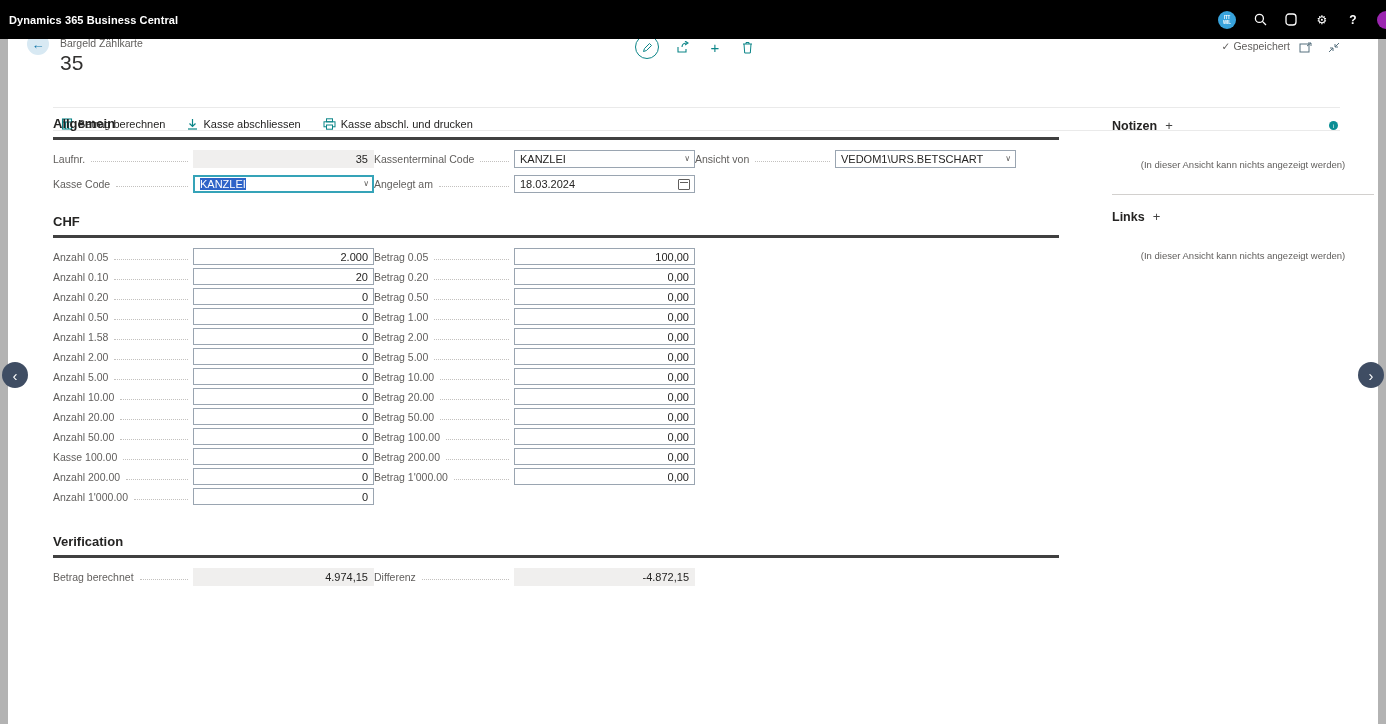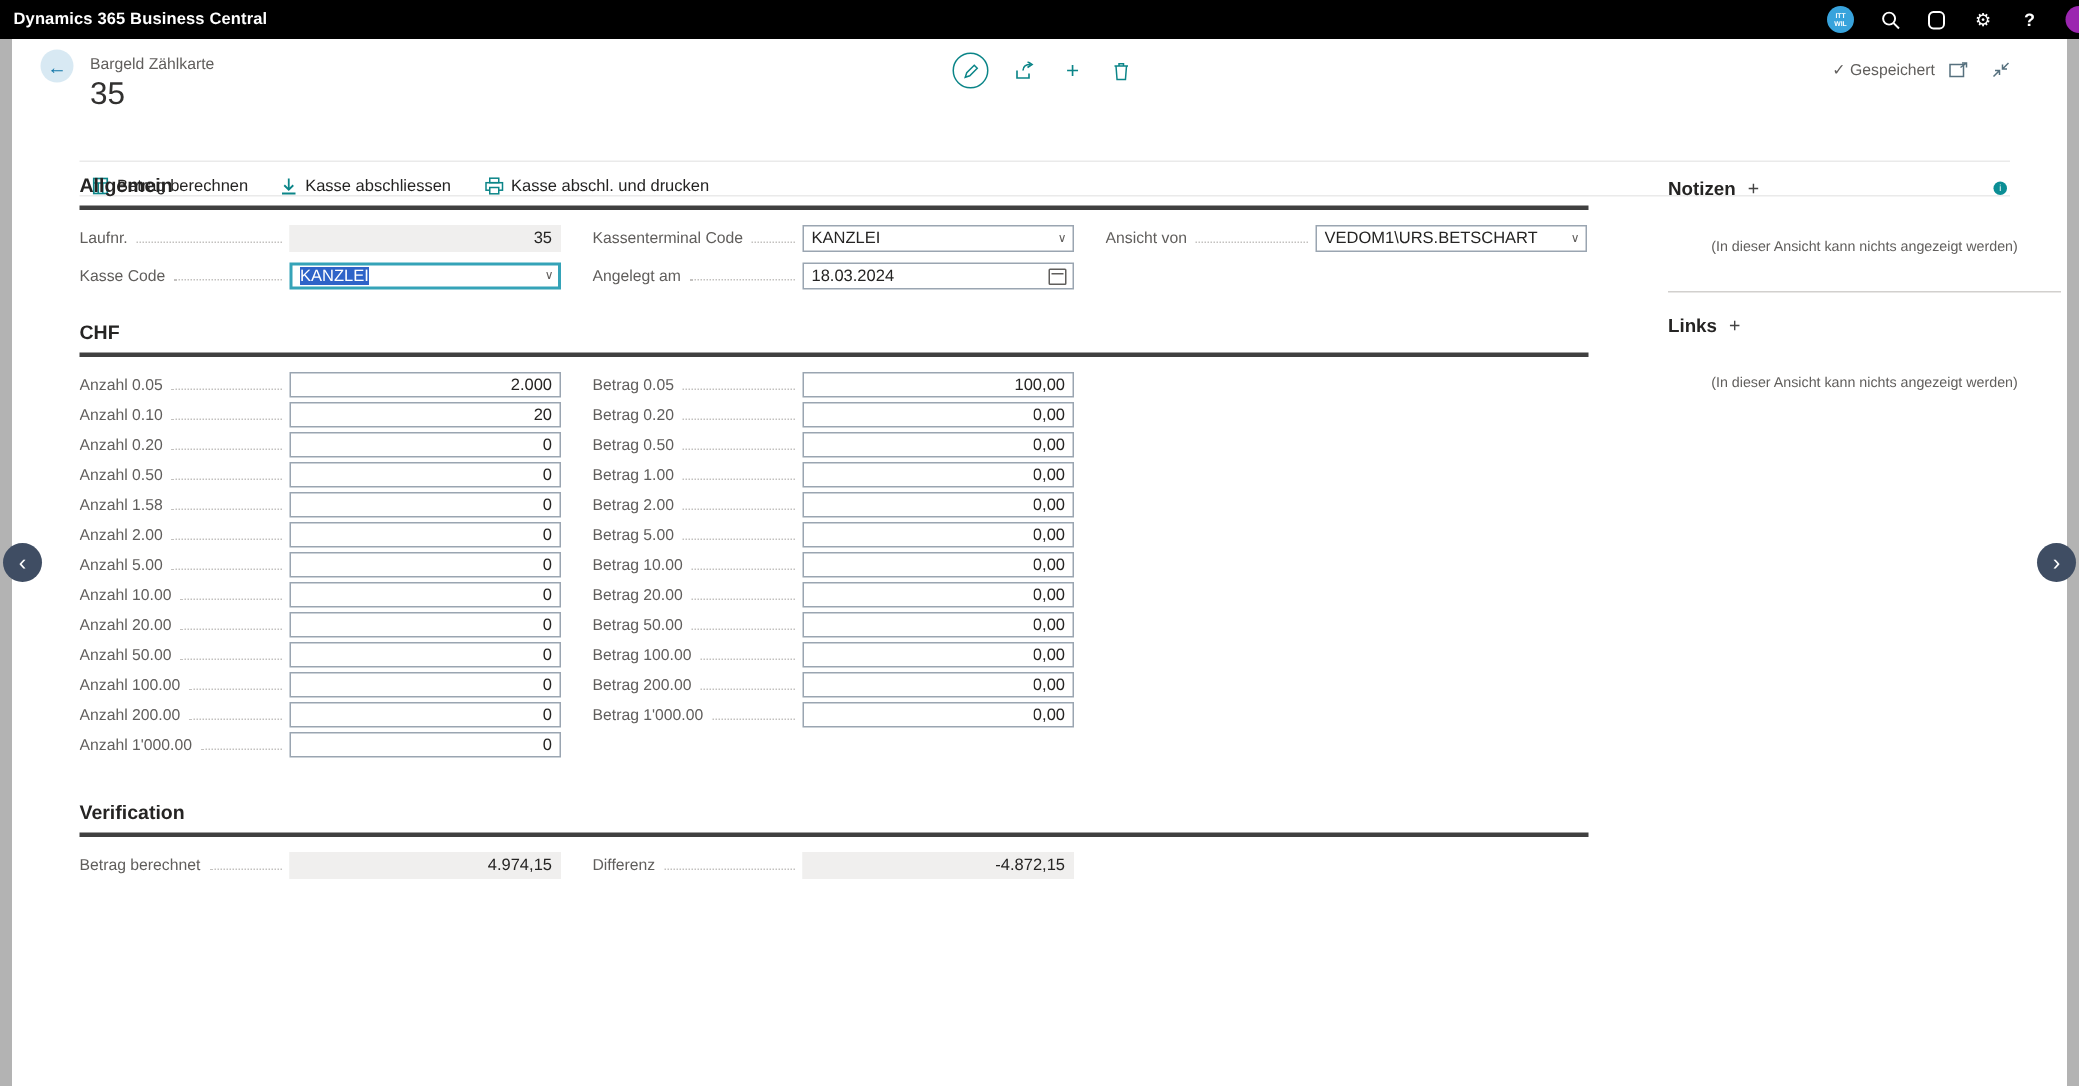--- a/index.html
+++ b/index.html
@@ -1,19 +1,19 @@
 <!DOCTYPE html>
 <html><head>
 <meta charset="utf-8">
 <style>
   html,body{margin:0;padding:0;overflow:hidden;background:#fff;font-family:"Liberation Sans",sans-serif;}
   #app{position:relative;width:1386px;height:724px;background:#fff;overflow:hidden;}
 
   
-  .topbar{position:absolute;top:0;left:0;right:0;height:26px;background:#000;display:flex;align-items:center;padding:0 0 0 9px;z-index:20;overflow:hidden;}
+  .topbar{position:absolute;top:0;left:0;right:0;height:39px;background:#000;display:flex;align-items:center;padding:0 0 0 9px;z-index:20;overflow:hidden;}
   .topbar-title{color:#fff;font-size:11px;font-weight:700;letter-spacing:.1px;}
   .topbar-right{margin-left:auto;display:flex;align-items:center;gap:17px;}
   .env-badge{width:18px;height:18px;border-radius:50%;background:#38a3dc;color:#fff;font-size:4.5px;font-weight:700;display:flex;flex-direction:column;align-items:center;justify-content:center;line-height:5px;text-align:center;}
   .tb-icon{width:14px;height:14px;display:flex;align-items:center;justify-content:center;color:#fff;font-size:12px;}
   .tb-icon svg{display:block;}
   .avatar{width:18px;height:18px;border-radius:50%;background:#9b26b0;flex:0 0 18px;margin-right:-9px;}
 
   
   .edge-strip{position:absolute;top:22px;bottom:0;width:8px;background:#b3b3b3;z-index:5;}
   .edge-strip.left{left:0;}
@@ -40,21 +40,21 @@
   .tool-item{display:flex;align-items:center;gap:5px;cursor:pointer;}
   .tool-item .ti-icon{color:#0b8588;display:flex;}
   .tool-item .ti-label{font-size:11px;color:#252423;}
   .detail-dot{margin-left:auto;width:9px;height:9px;border-radius:50%;background:#0b8e95;color:#fff;font-size:6px;display:flex;align-items:center;justify-content:center;margin-right:2px;}
 
   
   .main{position:absolute;left:45px;top:94px;width:1006px;}
   .section-title{font-size:13px;font-weight:700;color:#252423;padding-bottom:6px;border-bottom:3px solid #404040;margin-bottom:10px;}
   .section.chf{margin-top:14px;}
   .section.verification{margin-top:26px;}
-  .cols{display:flex;gap:21px;}
+  .cols{display:flex;}
   .col{width:321px;flex:0 0 321px;}
 
   .frow{display:flex;align-items:center;height:18px;margin-bottom:7px;}
   .frow.tight{height:17px;margin-bottom:3px;}
   .flabel{width:140px;flex:0 0 140px;display:flex;align-items:flex-end;font-size:10.5px;color:#605e5c;overflow:hidden;}
   .flabel .ltxt{white-space:nowrap;}
   .flabel .dots{flex:1;margin:0 5px 3px 6px;border-bottom:1px dotted #c3c1bf;height:1px;}
   .fctrl{width:181px;flex:0 0 181px;position:relative;height:100%;}
   .ctrl{width:100%;height:100%;box-sizing:border-box;border:1px solid #9aa5b1;background:#fff;display:flex;align-items:center;padding:0 5px;font-size:11px;color:#252423;}
   .ctrl.num{justify-content:flex-end;}
@@ -370,21 +370,21 @@
                   <span class="dots"></span>
                 </div>
                 <div class="fctrl">
                   <div class="ctrl num">
                     <span class="val">0</span>
                   </div>
                 </div>
               </div>
               <div class="frow tight">
                 <div class="flabel">
-                  <span class="ltxt">Anzahl 100.00</span>
+                  <span class="ltxt">Kasse 100.00</span>
                   <span class="dots"></span>
                 </div>
                 <div class="fctrl">
                   <div class="ctrl num">
                     <span class="val">0</span>
                   </div>
                 </div>
               </div>
               <div class="frow tight">
                 <div class="flabel">

